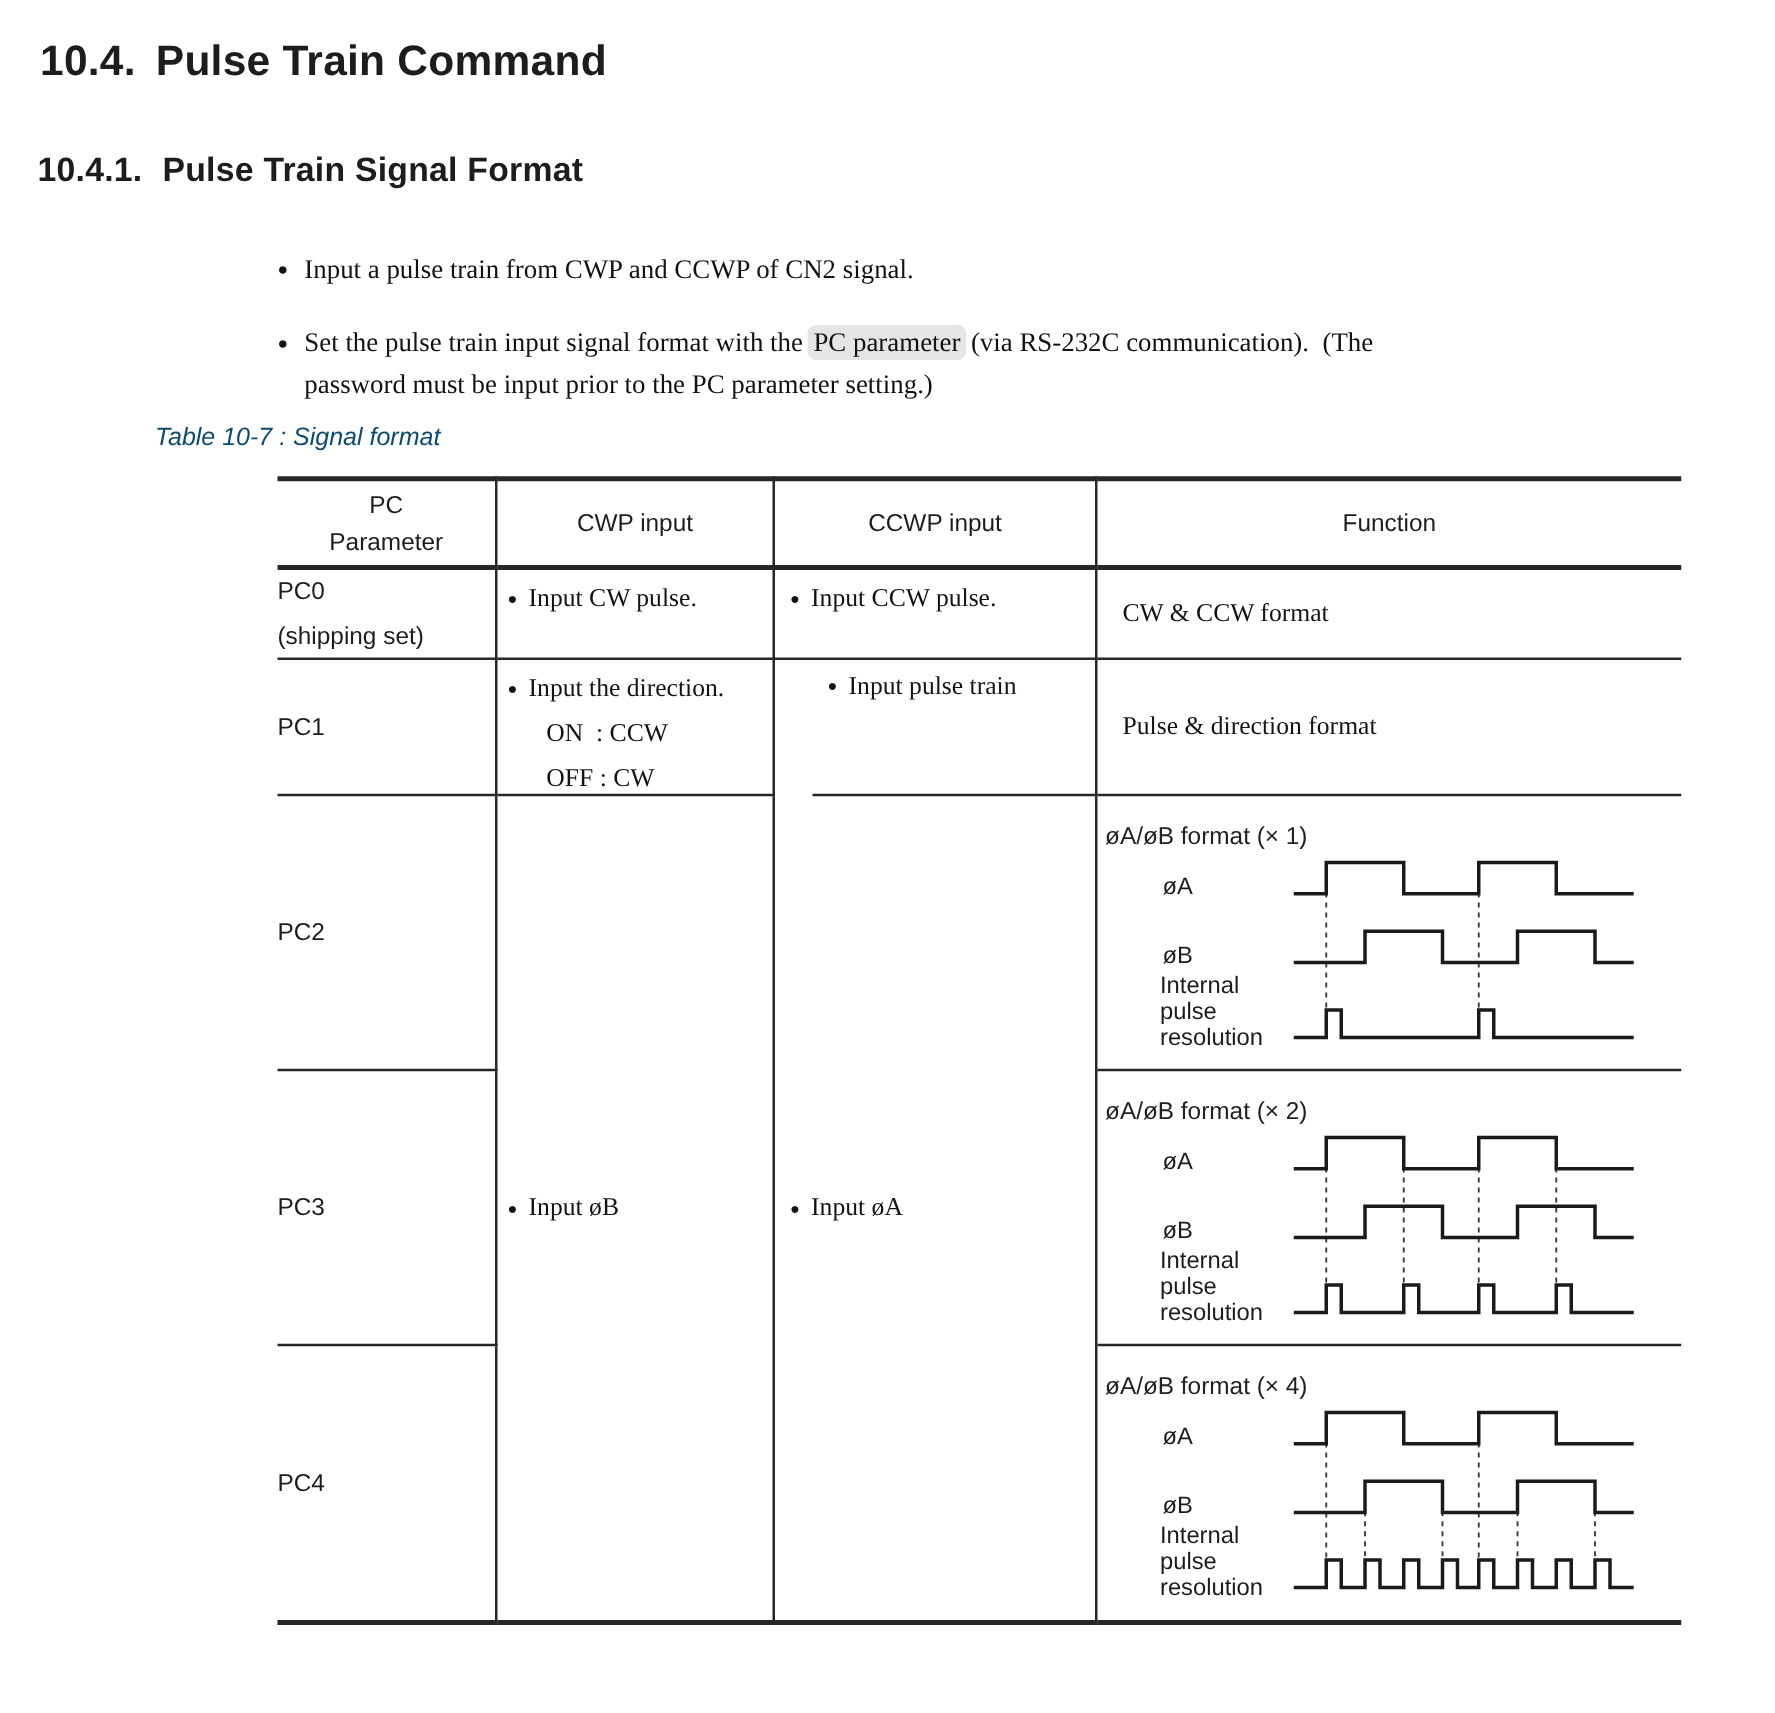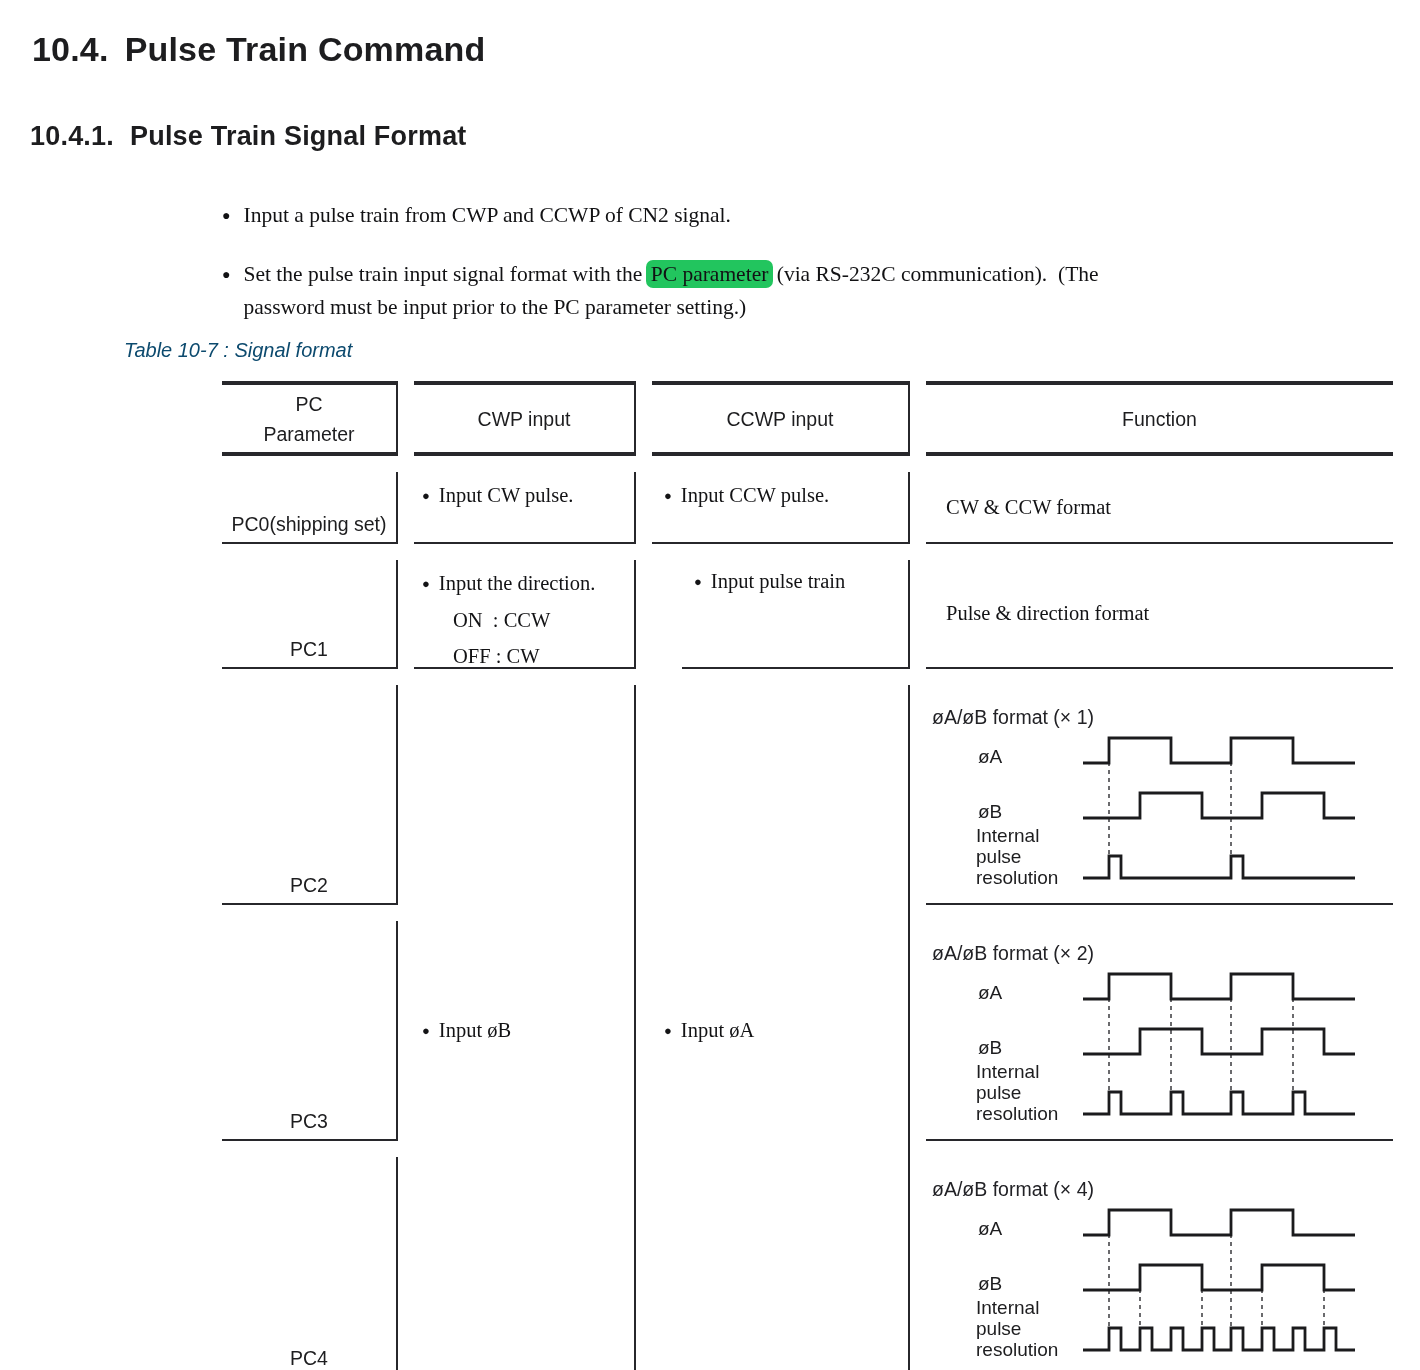--- a/index.html
+++ b/index.html
@@ -17,28 +17,28 @@
   .bullet-row .blt-big{font-size:14px;line-height:33px;margin-right:13px;
       font-family:"Liberation Sans",sans-serif;}
   #b1{left:222px;top:199px;width:1100px;}
   #b2{left:222px;top:258px;width:1070px;}
   .hl{border-radius:7px;padding:2px 5px;margin:0 -2px;}
   
   .caption{left:124px;top:339px;font-size:20px;font-style:italic;color:#0c4a6e;}
   
   .sig-table{left:222px;top:381px;width:1123px;height:919px;display:grid;
      grid-template-columns:176px 222px 258px 467px;
-     grid-template-rows:75px 72px 109px 220px 220px 223px;gap:16px;}
+     grid-template-rows:75px 72px 109px 220px 220px 223px;}
   .cell{box-sizing:border-box;position:relative;}
   .bR{border-right:2px solid #27272b;}
   .bB2{border-bottom:2px solid #27272b;}
   .bB4{border-bottom:4px solid #27272b;}
   .hdr{display:flex;flex-direction:column;align-items:center;justify-content:center;
        font-size:19.5px;line-height:30px;border-top:4px solid #27272b;border-bottom:4px solid #27272b;}
-  .pcl{display:flex;flex-direction:row;align-items:flex-end;justify-content:center;
+  .pcl{display:flex;flex-direction:column;align-items:flex-start;justify-content:center;
        font-size:19.5px;line-height:36px;}
   .serif{font-family:"Liberation Serif",serif;font-size:20.5px;color:#131315;}
   .cwp-cell{padding:12px 4px 0 8px;}
   .ccwp-cell{padding:12px 2px 0 12px;}
   .fn-text{display:flex;align-items:center;padding-left:20px;}
   .vcenter{display:flex;align-items:center;padding-left:8px;}
   .vcenter2{display:flex;align-items:center;padding-left:12px;}
   .blt{font-size:13px;margin-right:9px;vertical-align:2px;font-family:"Liberation Sans",sans-serif;}
   .indent{margin-left:31px;line-height:35.5px;}
   .first-line{line-height:26px;margin-bottom:6px;}
@@ -58,21 +58,21 @@
   <span class="hnum">10.4.1.</span><span>Pulse Train Signal Format</span>
 </div>
 
 <div id="b1" class="abs bullet-row">
   <span class="blt-big">●</span>
   <span>Input a pulse train from CWP and CCWP of CN2 signal.</span>
 </div>
 <div id="b2" class="abs bullet-row">
   <span class="blt-big">●</span>
   <span>
-    <span>Set the pulse train input signal format with the </span><span class="hl" id="hl" style="background: #22c55e;">PC parameter</span><span> (via RS-232C communication).&nbsp; (The</span><br>
+    <span>Set the pulse train input signal format with the </span><span class="hl" id="hl" style="background: #e5e5e5;">PC parameter</span><span> (via RS-232C communication).&nbsp; (The</span><br>
     <span>password must be input prior to the PC parameter setting.)</span>
   </span>
 </div>
 
 <div class="abs caption">Table 10-7 : Signal format</div>
 
 <div class="abs sig-table">
 
   <div class="cell hdr bR">
     <span>PC</span>

